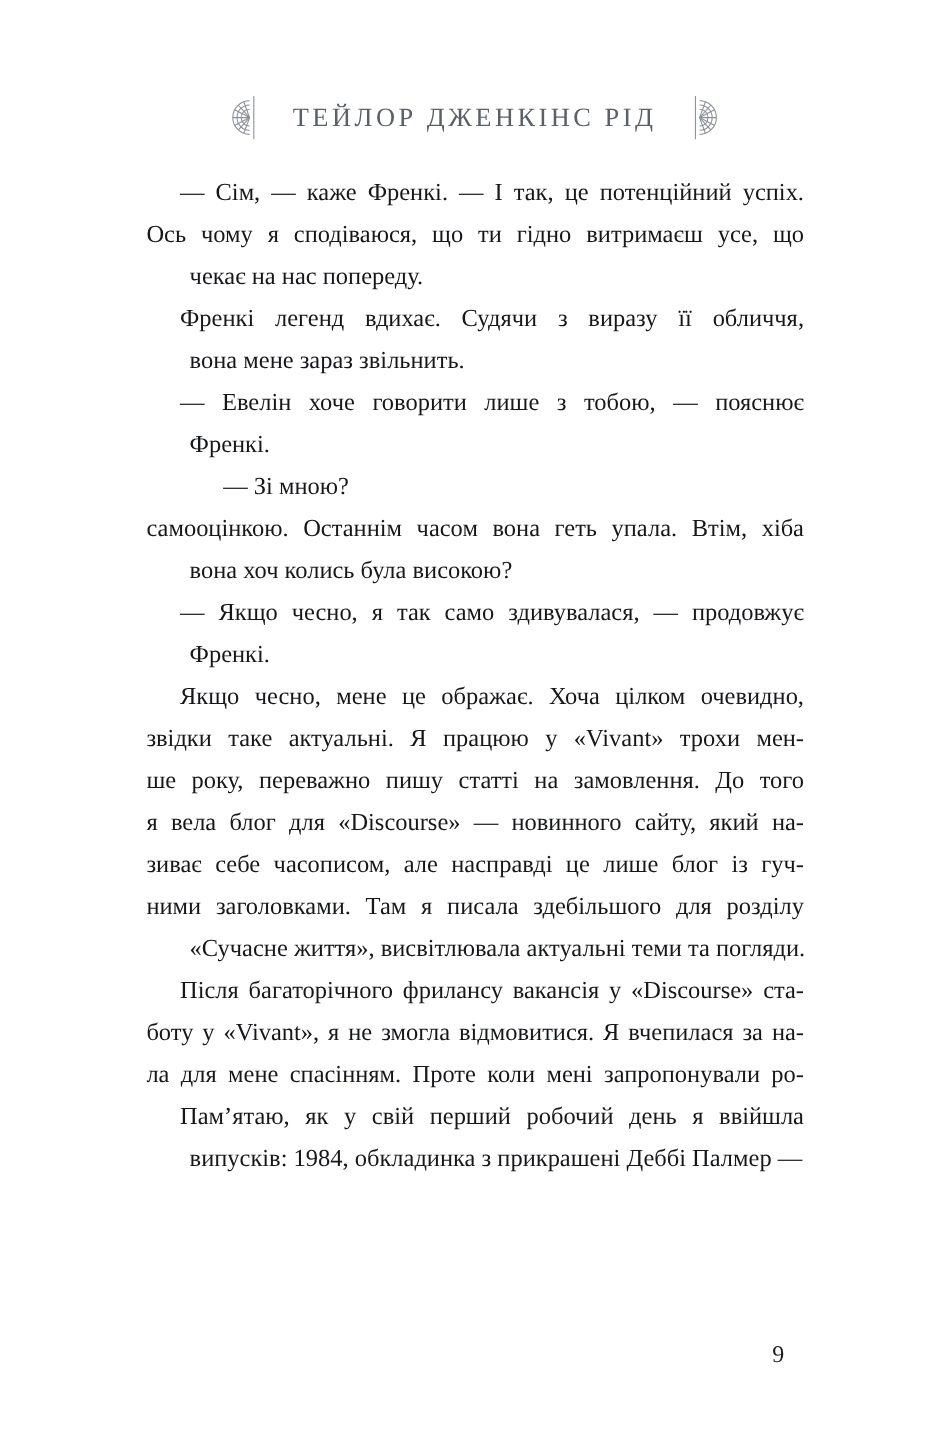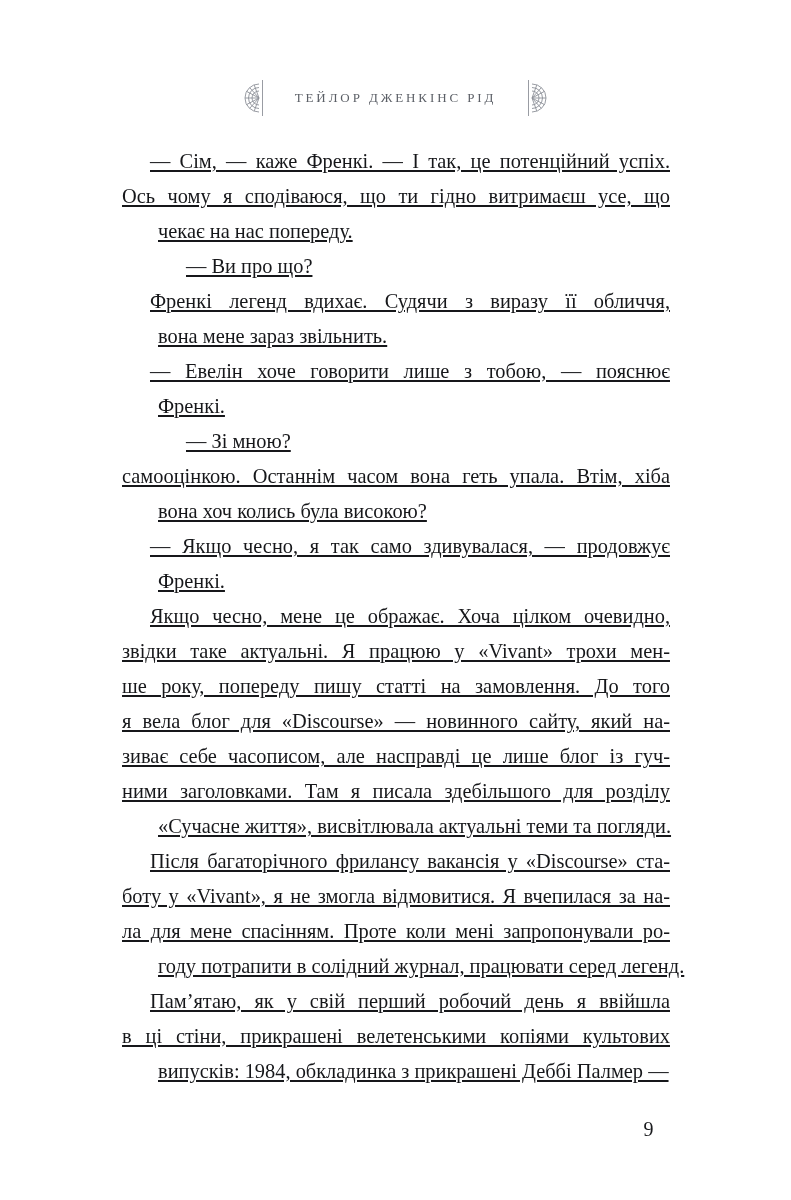--- a/index.html
+++ b/index.html
@@ -22,21 +22,21 @@
     top: 76px;
     left: 0;
     width: 791px;
     height: 44px;
     display: flex;
     align-items: center;
     justify-content: center;
     gap: 26px;
   }
   .head-title {
-    font-size: 13px;
+    font-size: 22px;
     letter-spacing: 2.9px;
     color: #5b5f66;
     white-space: nowrap;
     font-weight: 400;
   }
   .ornament {
     width: 34px;
     height: 40px;
     flex: 0 0 auto;
     display: block;
@@ -69,21 +69,20 @@
   }
   .line > span.j {
     display: inline-block;
     width: 100%;
     text-align: justify;
     text-align-last: justify;
     white-space: normal;
     height: 35px;
     line-height: 35px;
     overflow: hidden;
-    text-decoration: underline;
   }
   .line.last > span.j {
     text-align-last: left;
     margin-left: 36px;
   }
   .line.indent > span.j {
     text-indent: 28px;
   }
 
   
@@ -146,43 +145,40 @@
         <line x1="6.5" y1="2" x2="6.5" y2="38" stroke="#8d9198" stroke-width="0.9"></line>
       </svg>
     </span>
   </div>
 
   <div class="textblock">
     <div class="para" id="body-lines">
         <span class="line indent"><span class="j">— Сім, — каже Френкі. — І так, це потенційний успіх.</span></span>
         <span class="line"><span class="j">Ось чому я сподіваюся, що ти гідно витримаєш усе, що</span></span>
         <span class="line last"><span class="j">чекає на нас попереду.</span></span>
-        <span class="line last indent"><span class="j">— Ви про що?</span></span>
         <span class="line indent"><span class="j">Френкі легенд вдихає. Судячи з виразу її обличчя,</span></span>
         <span class="line last"><span class="j">вона мене зараз звільнить.</span></span>
         <span class="line indent"><span class="j">— Евелін хоче говорити лише з тобою, — пояснює</span></span>
         <span class="line last"><span class="j">Френкі.</span></span>
         <span class="line last indent"><span class="j">— Зі мною?</span></span>
         <span class="line"><span class="j">самооцінкою. Останнім часом вона геть упала. Втім, хіба</span></span>
         <span class="line last"><span class="j">вона хоч колись була високою?</span></span>
         <span class="line indent"><span class="j">— Якщо чесно, я так само здивувалася, — продовжує</span></span>
         <span class="line last"><span class="j">Френкі.</span></span>
         <span class="line indent"><span class="j">Якщо чесно, мене це ображає. Хоча цілком очевидно,</span></span>
         <span class="line"><span class="j">звідки таке актуальні. Я працюю у «Vivant» трохи мен-</span></span>
-        <span class="line"><span class="j">ше року, попереду пишу статті на замовлення. До того</span></span>
+        <span class="line"><span class="j">ше року, переважно пишу статті на замовлення. До того</span></span>
         <span class="line"><span class="j">я вела блог для «Discourse» — новинного сайту, який на-</span></span>
         <span class="line"><span class="j">зиває себе часописом, але насправді це лише блог із гуч-</span></span>
         <span class="line"><span class="j">ними заголовками. Там я писала здебільшого для розділу</span></span>
         <span class="line last"><span class="j">«Сучасне життя», висвітлювала актуальні теми та погляди.</span></span>
         <span class="line indent"><span class="j">Після багаторічного фрилансу вакансія у «Discourse» ста-</span></span>
         <span class="line"><span class="j">боту у «Vivant», я не змогла відмовитися. Я вчепилася за на-</span></span>
         <span class="line"><span class="j">ла для мене спасінням. Проте коли мені запропонували ро-</span></span>
-        <span class="line last"><span class="j">году потрапити в солідний журнал, працювати серед легенд.</span></span>
         <span class="line indent"><span class="j">Пам’ятаю, як у свій перший робочий день я ввійшла</span></span>
-        <span class="line"><span class="j">в ці стіни, прикрашені велетенськими копіями культових</span></span>
         <span class="line last"><span class="j">випусків: 1984, обкладинка з прикрашені Деббі Палмер —</span></span>
       </div>
   </div>
 
   <div class="folio">
     <span class="folio-inner">9</span>
   </div>
 
 </div>
 

